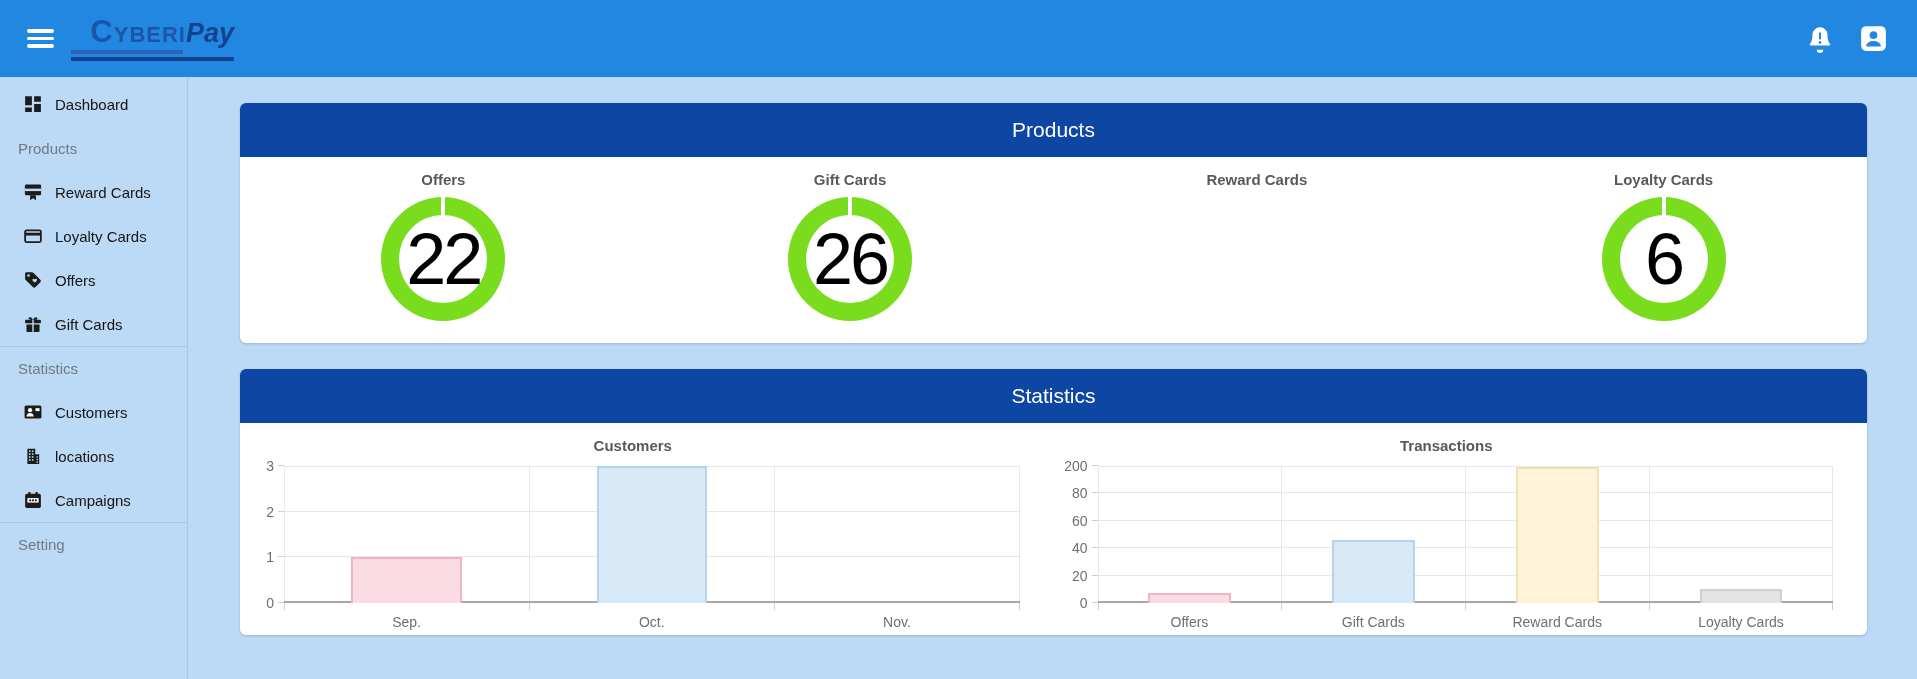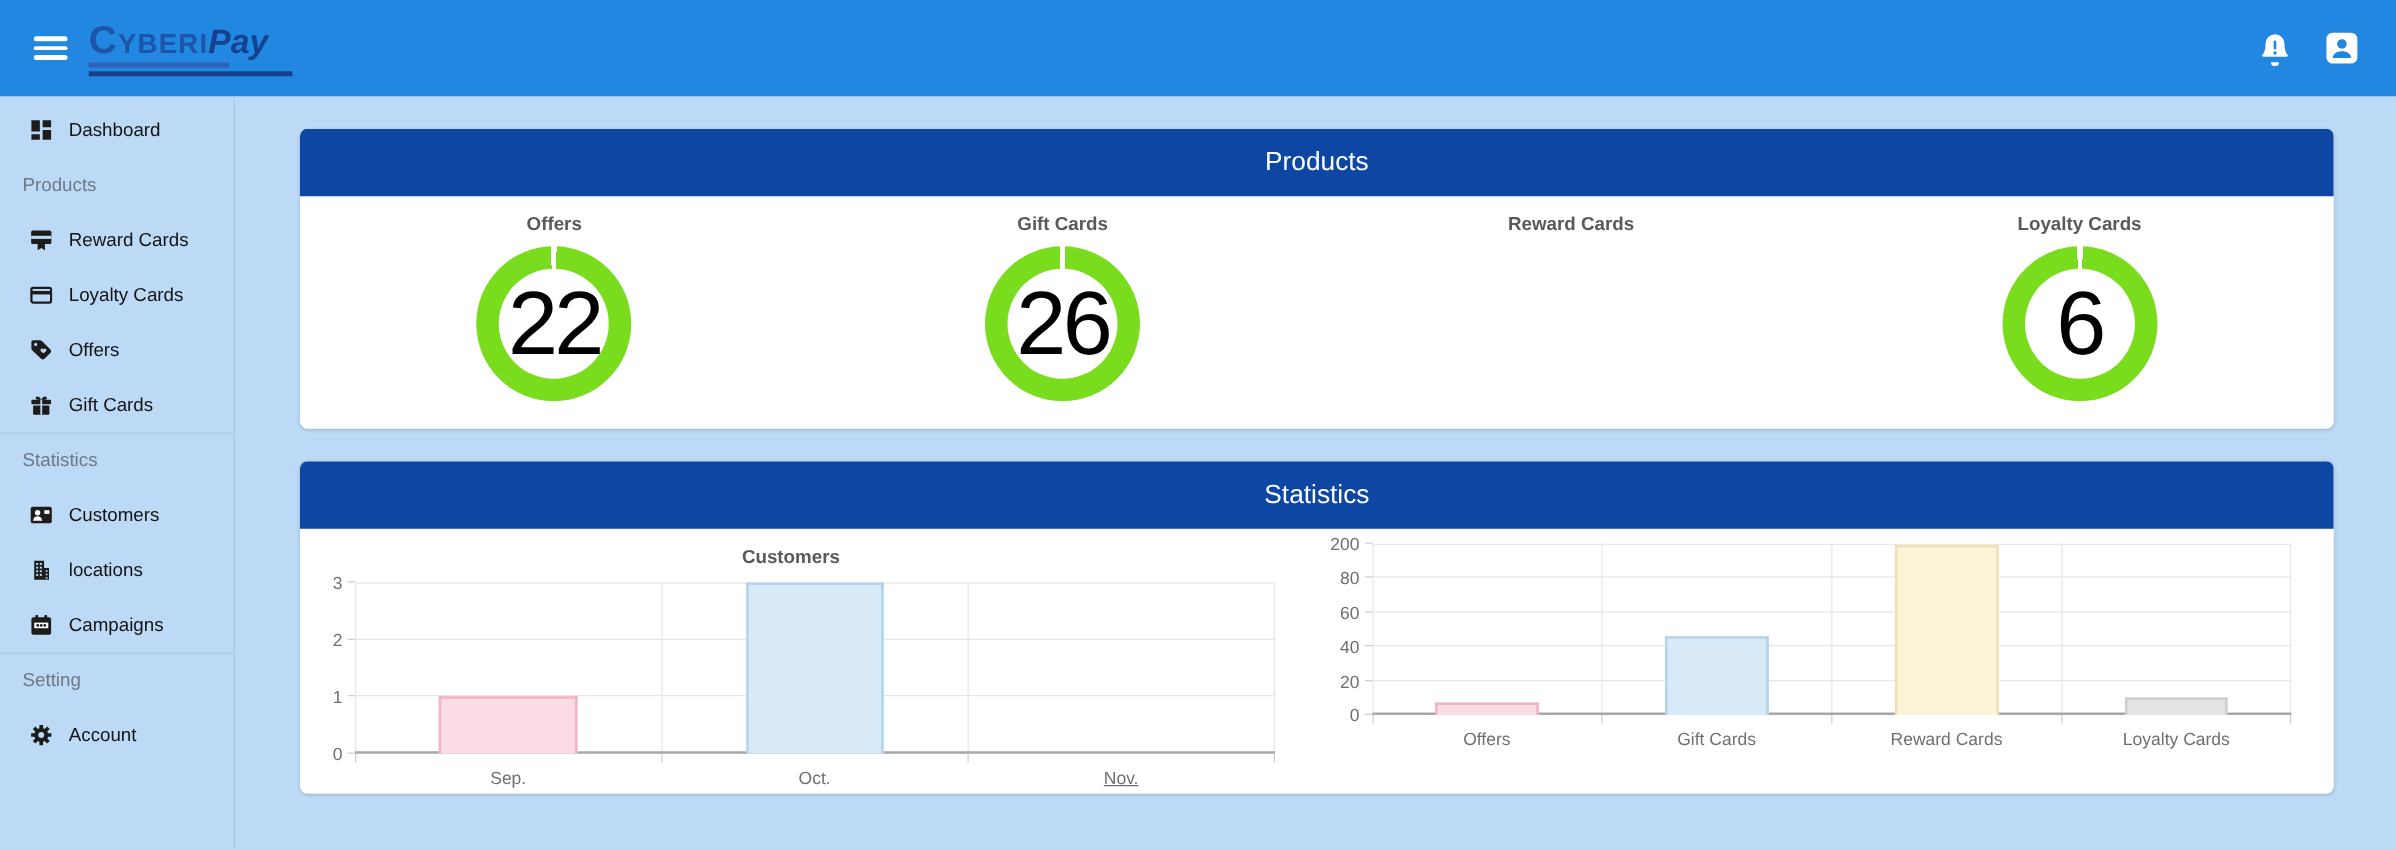--- a/index.html
+++ b/index.html
@@ -7,21 +7,21 @@
   body {
     position:relative; overflow:hidden;
     background:var(--page-bg,#bcdaf6);
     font-family:"Liberation Sans", sans-serif;
   }
 
   
   .topbar {
     position:absolute; top:0; left:0; right:0; height:77px;
     background:var(--topbar-bg,#2187e0);
-    display:flex; align-items:center;
+    display:flex; align-items:center;text-align:right;
   }
   .hamburger { margin-left:27px; width:27px; cursor:pointer; }
   .hamburger span { display:block; height:3.5px; background:#fff; border-radius:2px; margin:4px 0; }
   .logo { margin-left:17px; line-height:1; cursor:pointer; }
   .brand-main { font-variant:small-caps; font-size:31px; letter-spacing:1px; color:var(--logo-main,#1d55aa); font-weight:bold; }
   .brand-accent { font-size:27px; font-style:italic; font-weight:bold; color:var(--logo-accent,#16418f); }
   .logo-underline-1 { width:112px; height:4px; background:#2d62b8; margin-top:3px; }
   .logo-underline-2 { width:163px; height:4px; background:var(--logo-accent,#16418f); margin-top:3px; }
   .top-actions { margin-left:auto; margin-right:30px; display:flex; align-items:center; gap:26px; }
   .top-icon { display:inline-flex; cursor:pointer; }
@@ -215,35 +215,20 @@
           <circle cx="10.5" cy="8.3" r="0.95" fill="#1c1c1c"></circle>
         </svg>
     </span>
     <span class="side-label">Campaigns</span>
   </div>
 
   <div class="side-section with-divider">
     <span>Setting</span>
   </div>
 
-  <div class="side-item">
-    <span class="side-icon">
-      <svg width="18" height="18" viewBox="0 0 16 16">
-          <g stroke="#1c1c1c" stroke-width="2.6">
-            <line x1="8" y1="0.8" x2="8" y2="15.2"></line>
-            <line x1="0.8" y1="8" x2="15.2" y2="8"></line>
-            <line x1="2.9" y1="2.9" x2="13.1" y2="13.1"></line>
-            <line x1="13.1" y1="2.9" x2="2.9" y2="13.1"></line>
-          </g>
-          <circle cx="8" cy="8" r="5" fill="#1c1c1c"></circle>
-          <circle cx="8" cy="8" r="2.1" fill="#bcdaf6"></circle>
-        </svg>
-    </span>
-    <span class="side-label">Account</span>
-  </div>
 
 
 </nav>
 
 <main class="main">
 
   <section class="panel">
     <div class="panel-header">
       <span>Products</span>
     </div>
@@ -309,25 +294,26 @@
               <div class="bar" style="left: 42.5%; width: 15%; height: 137px; background: rgb(216, 233, 248); border-color: rgb(181, 211, 235);"></div>
             </div>
         </div>
         <div class="x-labels">
             <div class="x-tick-mark" style="left: 0%;"></div>
             <div class="x-tick-mark" style="left: 33.3333%;"></div>
             <div class="x-tick-mark" style="left: 66.6667%;"></div>
             <div class="x-tick-mark" style="left: calc(100% - 1px);"></div>
             <div class="x-cat-label" style="left: 0%; width: 33.3333%;">Sep.</div>
             <div class="x-cat-label" style="left: 33.3333%; width: 33.3333%;">Oct.</div>
-            <div class="x-cat-label" style="left: 66.6667%; width: 33.3333%; text-decoration: underline;">Nov.</div>
+            <div class="x-cat-label" style="left: 66.6667%; width: 33.3333%;">Nov.</div>
           </div>
       </div>
 
       <div class="chart">
+        <div class="chart-title">Transactions</div>
         <div class="chart-wrap">
           <div class="y-gutter">
               <div class="y-tick-label" style="bottom: -8px;">0</div>
               <div class="y-tick-mark" style="bottom: 0px;"></div>
               <div class="y-tick-label" style="bottom: 19.4px;">20</div>
               <div class="y-tick-mark" style="bottom: 27.4px;"></div>
               <div class="y-tick-label" style="bottom: 46.8px;">40</div>
               <div class="y-tick-mark" style="bottom: 54.8px;"></div>
               <div class="y-tick-label" style="bottom: 74.2px;">60</div>
               <div class="y-tick-mark" style="bottom: 82.2px;"></div>

